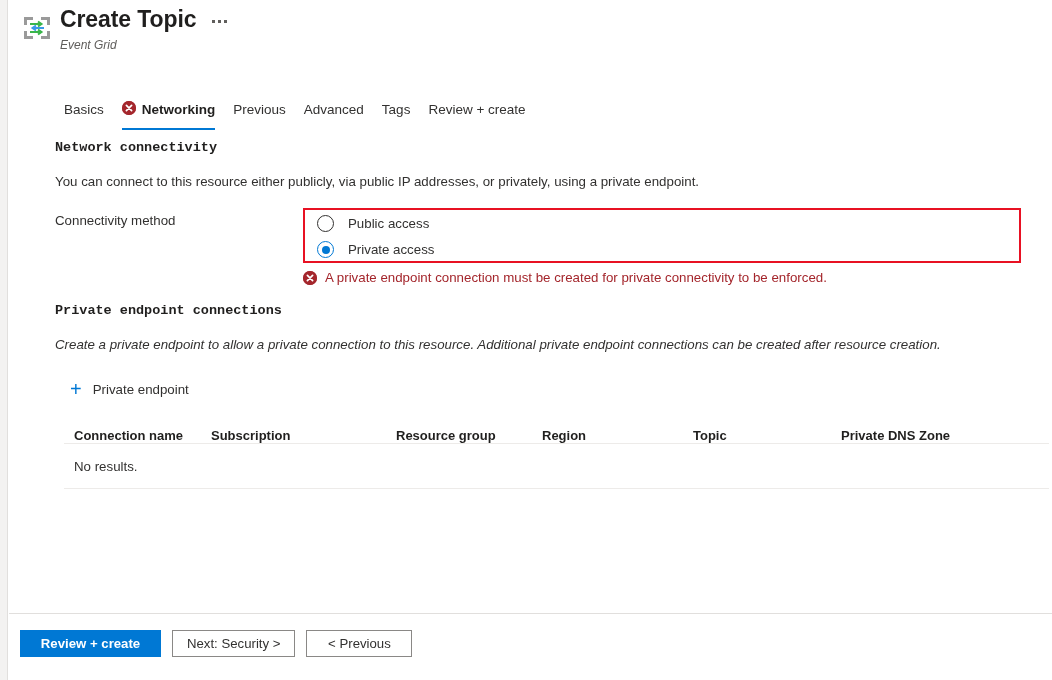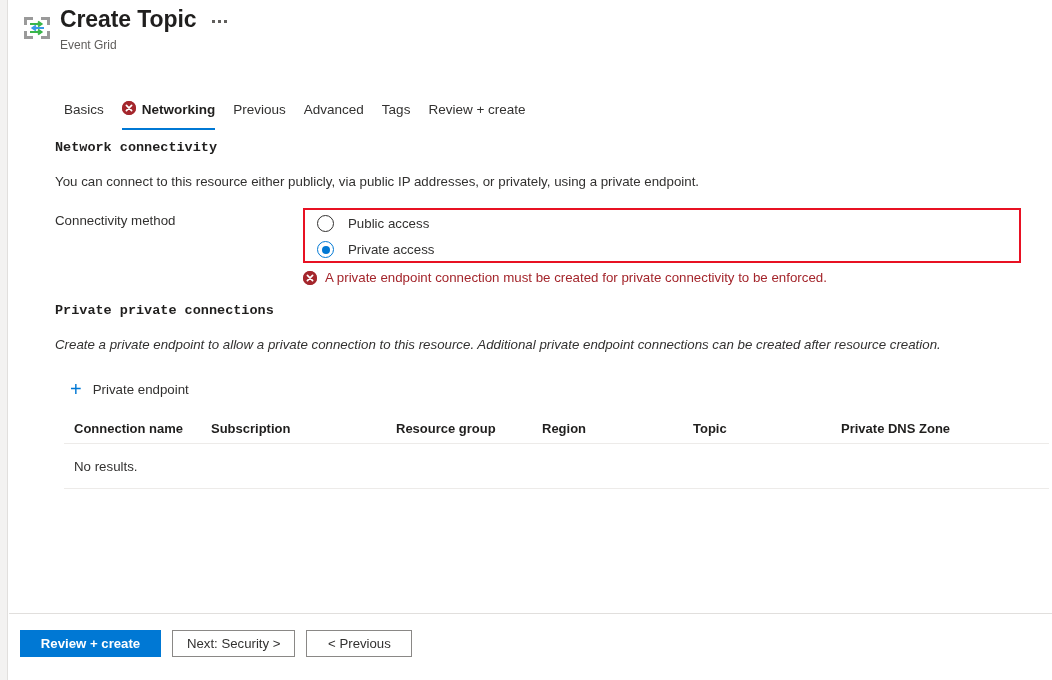--- a/index.html
+++ b/index.html
@@ -79,20 +79,21 @@
     display: block;
     width: 3px;
     height: 3px;
     background: #605e5c;
   }
   .subtitle {
     font-size: 12px;
     color: #605e5c;
     margin-top: 3px;
     line-height: 16px;
+    font-style: italic;
   }
 
   
   .tabs {
     position: absolute;
     left: 46px;
     top: 96px;
     display: flex;
     align-items: flex-start;
     height: 32px;
@@ -258,21 +259,21 @@
   
   .grid {
     position: absolute;
     left: 55px;
     top: 283px;
     width: 985px;
   }
   .grid-head {
     display: flex;
     height: 30px;
-    align-items: center;
+    align-items: flex-end;
     border-bottom: 1px solid #edebe9;
   }
   .grid-head .cell {
     font-size: 13px;
     font-weight: 700;
     color: #201f1e;
     cursor: pointer;
   }
   .grid-row {
     display: flex;
@@ -411,21 +412,21 @@
     <div class="inline-error">
       <span class="err-badge">
         <svg width="14" height="14" viewBox="0 0 14 14">
           <circle cx="7" cy="7" r="7" fill="#a4262c"></circle>
           <path d="M4.4 4.4 L9.6 9.6 M9.6 4.4 L4.4 9.6" stroke="#ffffff" stroke-width="1.7" stroke-linecap="round"></path>
         </svg>
       </span>
       <span class="msg">A private endpoint connection must be created for private connectivity to be enforced.</span>
     </div>
 
-    <div class="section-title" style="top:173px;">Private private connections</div>
+    <div class="section-title" style="top:173px;">Private endpoint connections</div>
 
     <div class="body-text" style="top:207px;font-style:italic;">Create a private endpoint to allow a private connection to this resource. Additional private endpoint connections can be created after resource creation.</div>
 
     <div class="cmd-link">
       <span class="plus">+</span>
       <span class="cmd-text">Private endpoint</span>
     </div>
 
     <div class="grid">
       <div class="grid-head">

